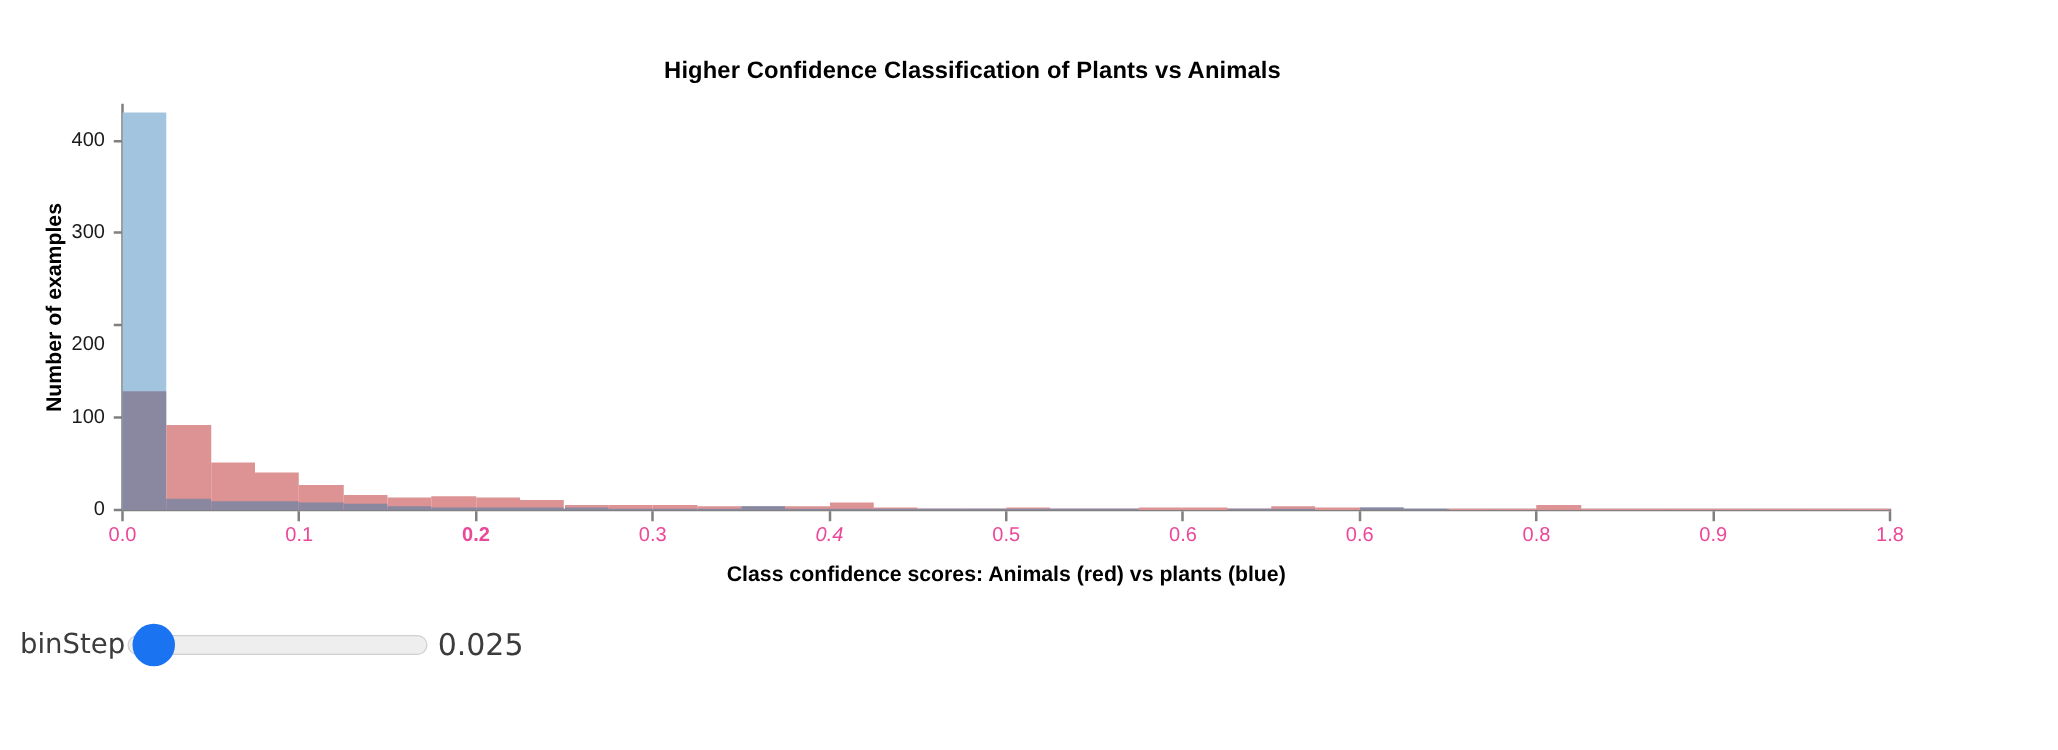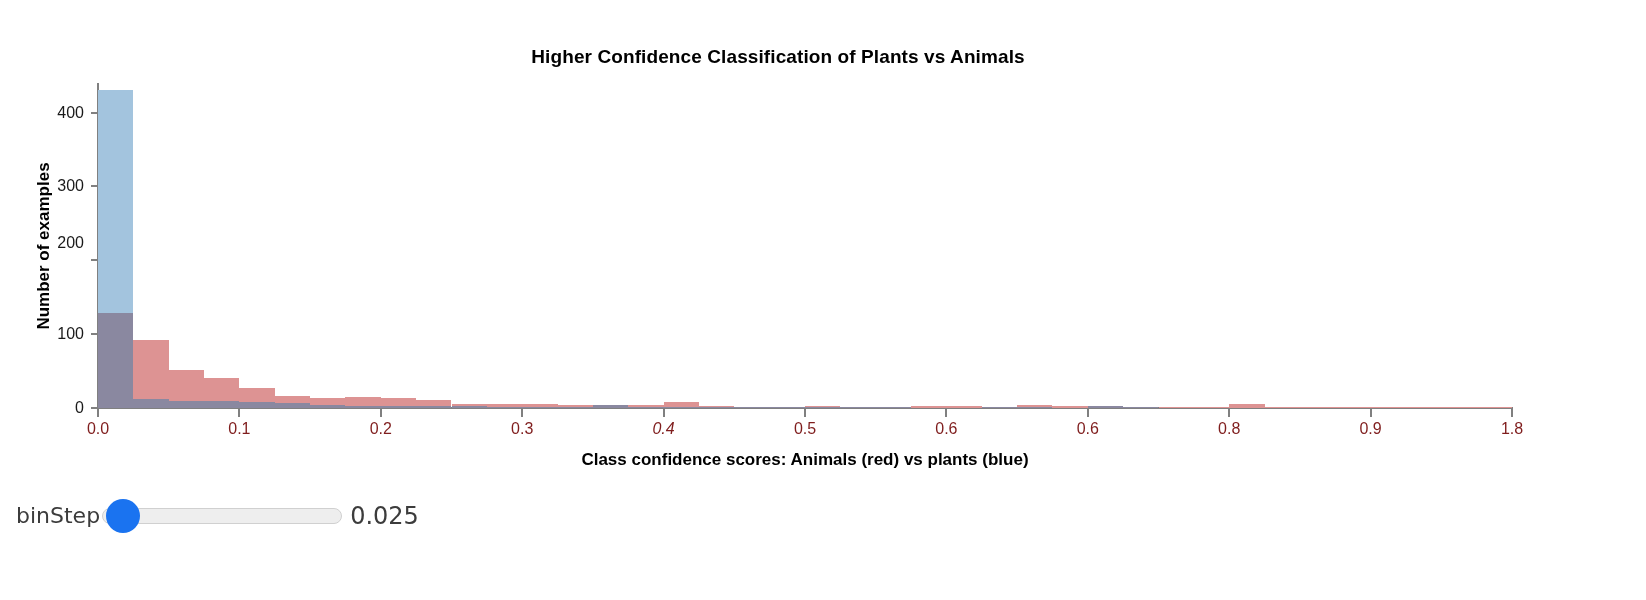--- a/index.html
+++ b/index.html
@@ -38,21 +38,21 @@
     position:absolute;left:0;top:50%;transform:translate(-50%,-50%) rotate(-90deg);
     font-size:17px;font-weight:bold;color:#000;white-space:nowrap;
   }
 
   
   .xtick-mark{
     position:absolute;top:409px;width:2px;height:8px;background:#808080;
   }
   .xtick-label{
     position:absolute;top:420px;transform:translateX(-50%);
-    font-size:16px;color:#7f1d1d;white-space:nowrap;
+    font-size:16px;color:#ec4899;white-space:nowrap;
   }
   .xlabel{
     position:absolute;left:98px;top:450px;width:1414px;text-align:center;
     font-size:17px;font-weight:bold;color:#000;
   }
 
   
   .bar{position:absolute;bottom:0;}
 
   
@@ -95,21 +95,21 @@
 
   <div class="axis-line-y"></div>
   <div class="axis-line-x"></div>
 
   <div id="yticks">
       <div class="ytick-mark" style="left: 91px; top: 408px;"></div>
       <div class="ytick-label" style="right: 1562px; top: 408px;">0</div>
       <div class="ytick-mark" style="left: 91px; top: 334.136px;"></div>
       <div class="ytick-label" style="right: 1562px; top: 334.136px;">100</div>
       <div class="ytick-mark" style="left: 91px; top: 260.273px;"></div>
-      <div class="ytick-label" style="right: 1562px; top: 243px;">200</div>
+      <div class="ytick-label" style="right: 1562px; top: 276px;">200</div>
       <div class="ytick-mark" style="left: 91px; top: 186.409px;"></div>
       <div class="ytick-label" style="right: 1562px; top: 186.409px;">300</div>
       <div class="ytick-mark" style="left: 91px; top: 112.545px;"></div>
       <div class="ytick-label" style="right: 1562px; top: 112.545px;">400</div>
     </div>
 
   <div class="plot-area" id="plot">
       <div class="bar" style="left: 0px; width: 35.35px; height: 317.614px; background: rgb(163, 196, 222);"></div>
       <div class="bar" style="left: 0px; width: 35.35px; height: 94.5455px; background: rgb(138, 136, 160);"></div>
       <div class="bar" style="left: 35.35px; width: 35.35px; height: 67.9545px; background: rgb(221, 147, 147);"></div>
@@ -178,21 +178,21 @@
       <div class="bar" style="left: 1343.3px; width: 35.35px; height: 1.47727px; background: rgb(221, 147, 147);"></div>
       <div class="bar" style="left: 1378.65px; width: 35.35px; height: 1px; background: rgb(221, 147, 147);"></div>
     </div>
 
   <div id="xticks">
       <div class="xtick-mark" style="left: 97px;"></div>
       <div class="xtick-label" style="left: 98px;">0.0</div>
       <div class="xtick-mark" style="left: 238.4px;"></div>
       <div class="xtick-label" style="left: 239.4px;">0.1</div>
       <div class="xtick-mark" style="left: 379.8px;"></div>
-      <div class="xtick-label" style="left: 380.8px;">0.2</div>
+      <div class="xtick-label" style="left: 380.8px; font-weight: bold;">0.2</div>
       <div class="xtick-mark" style="left: 521.2px;"></div>
       <div class="xtick-label" style="left: 522.2px;">0.3</div>
       <div class="xtick-mark" style="left: 662.6px;"></div>
       <div class="xtick-label" style="left: 663.6px; font-style: italic;">0.4</div>
       <div class="xtick-mark" style="left: 804px;"></div>
       <div class="xtick-label" style="left: 805px;">0.5</div>
       <div class="xtick-mark" style="left: 945.4px;"></div>
       <div class="xtick-label" style="left: 946.4px;">0.6</div>
       <div class="xtick-mark" style="left: 1086.8px;"></div>
       <div class="xtick-label" style="left: 1087.8px;">0.6</div>

